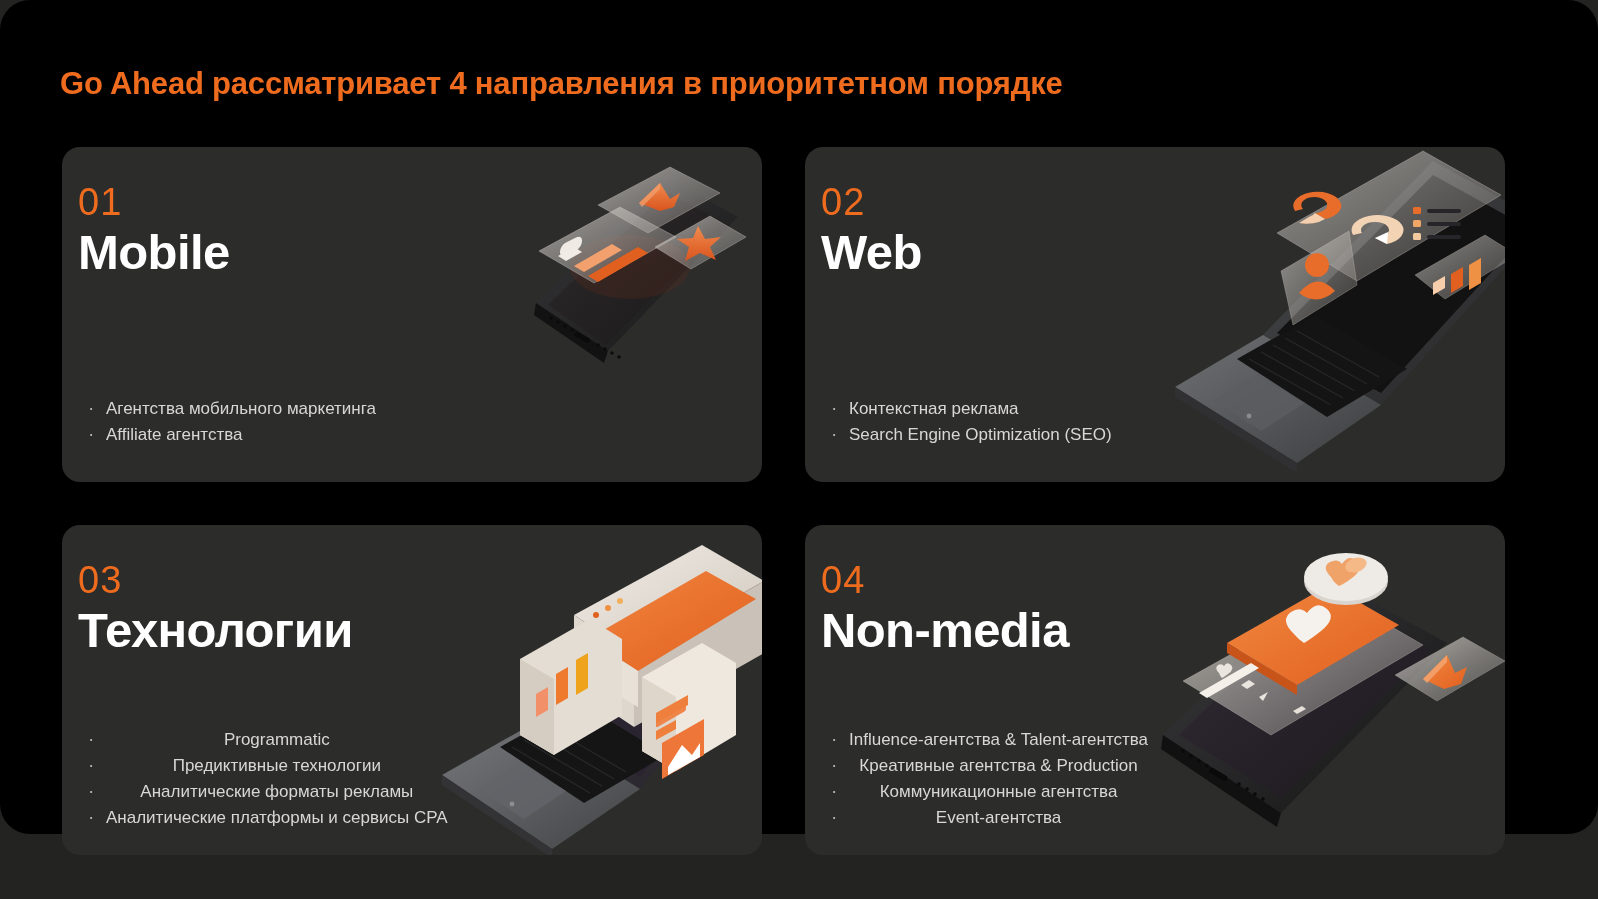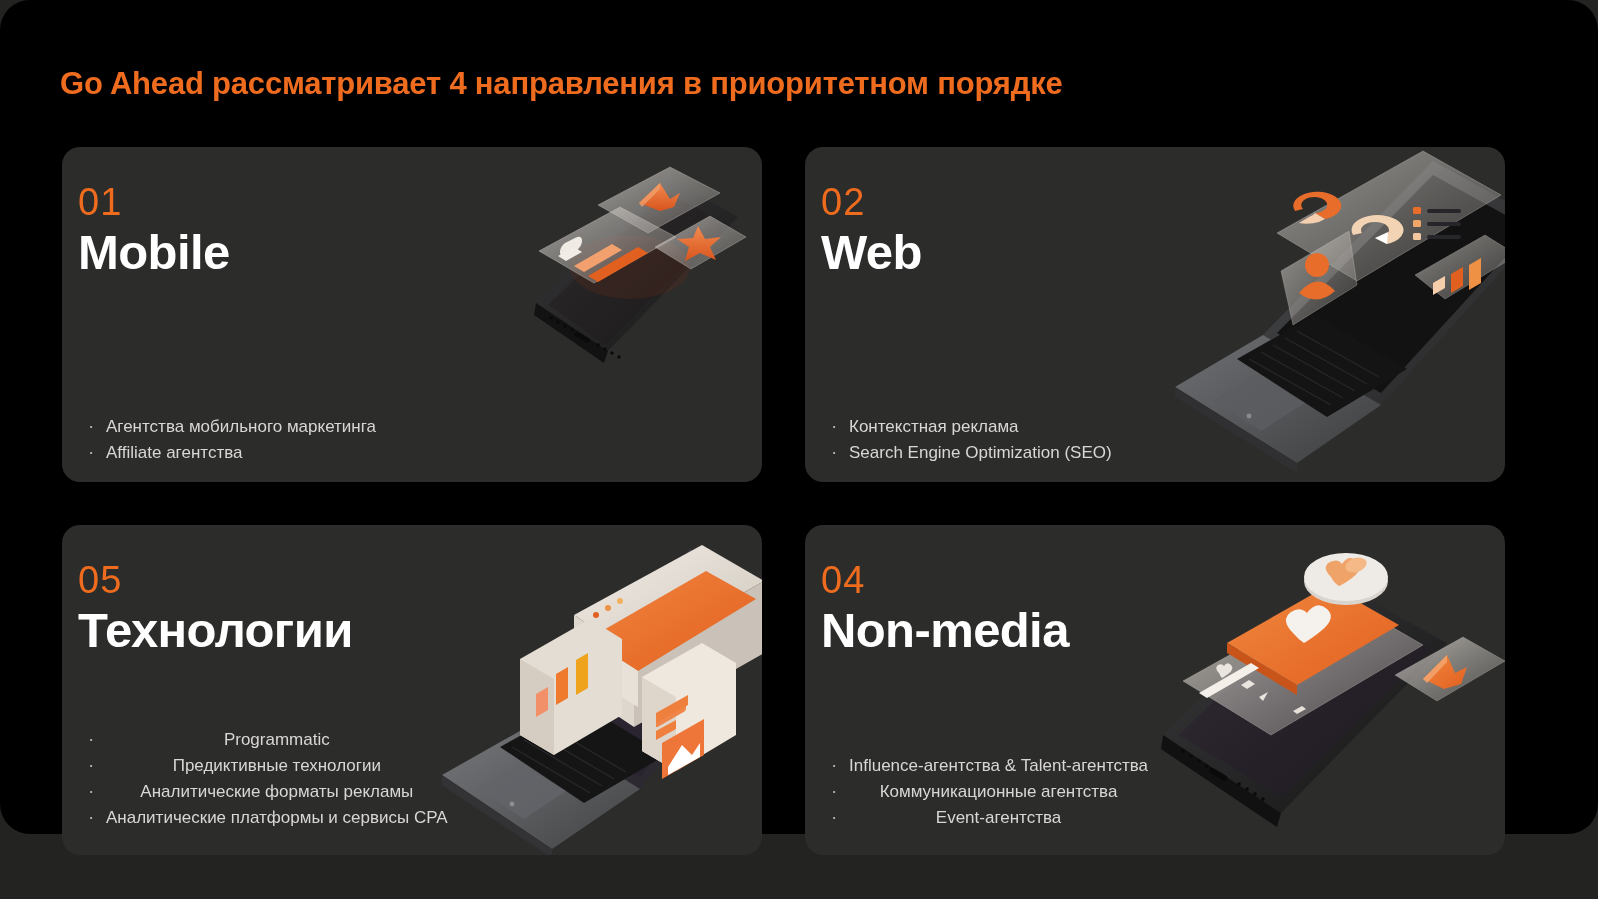--- a/index.html
+++ b/index.html
@@ -80,21 +80,21 @@
     font-weight: 700;
     color: #ffffff;
     line-height: 1.05;
     letter-spacing: -0.6px;
     white-space: nowrap;
   }
 
   .bullets {
     position: absolute;
     left: 20px;
-    bottom: 16px;
+    bottom: 34px;
     z-index: 3;
     list-style: none;
   }
 
   .card.r2 .bullets { bottom: 24px; text-align: center; }
 
   .bullets li {
     position: relative;
     padding-left: 24px;
     font-size: 17px;
@@ -367,21 +367,21 @@
               <path d="M272 204 L292 193 L292 202 L272 213 Z" fill="#ef7f3c"></path>
               <path d="M276 228 L322 202 L322 234 L276 260 Z" fill="#ffffff" opacity=".0"></path>
               <path d="M278 216 L320 192 L320 228 L278 252 Z" fill="#ee7638"></path>
               <path d="M284 240 L298 218 L308 228 L316 216 L316 230 L284 248 Z" fill="#ffffff"></path>
             </g>
           </g>
         </svg>
       </div>
 
       <div class="card-head">
-        <div class="card-num">05</div>
+        <div class="card-num">03</div>
         <div class="card-name">Технологии</div>
       </div>
 
       <ul class="bullets">
         <li>Programmatic</li>
         <li>Предиктивные технологии</li>
         <li>Аналитические форматы рекламы</li>
         <li>Аналитические платформы и сервисы CPA</li>
       </ul>
     </div>
@@ -459,19 +459,20 @@
         </svg>
       </div>
 
       <div class="card-head">
         <div class="card-num">04</div>
         <div class="card-name">Non-media</div>
       </div>
 
       <ul class="bullets">
         <li>Influence-агентства &amp; Talent-агентства</li>
+        <li>Креативные агентства &amp; Production</li>
         <li>Коммуникационные агентства</li>
         <li>Event-агентства</li>
       </ul>
     </div>
 
   </div>
 </div>
 
 </body></html>

